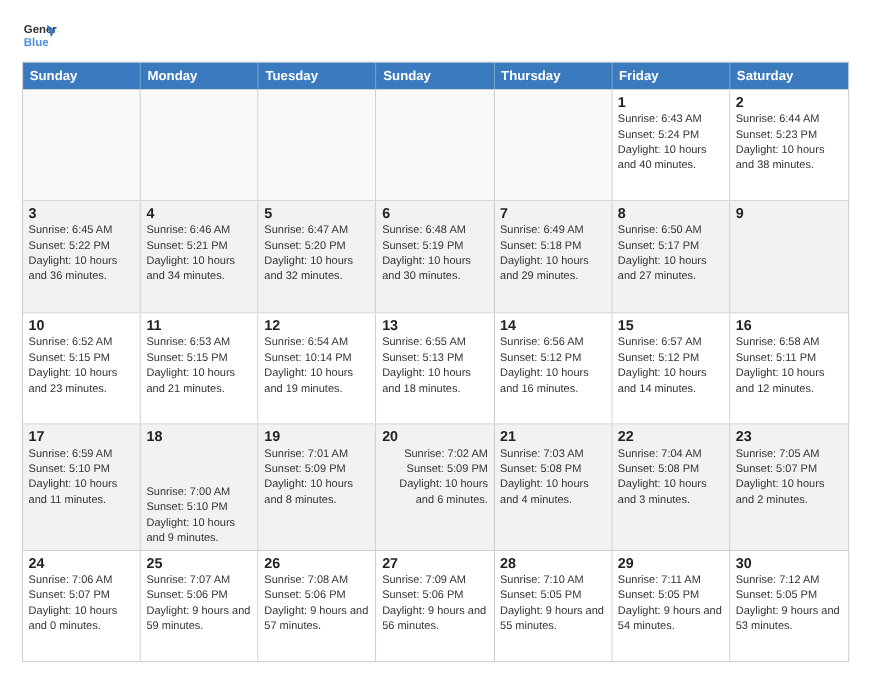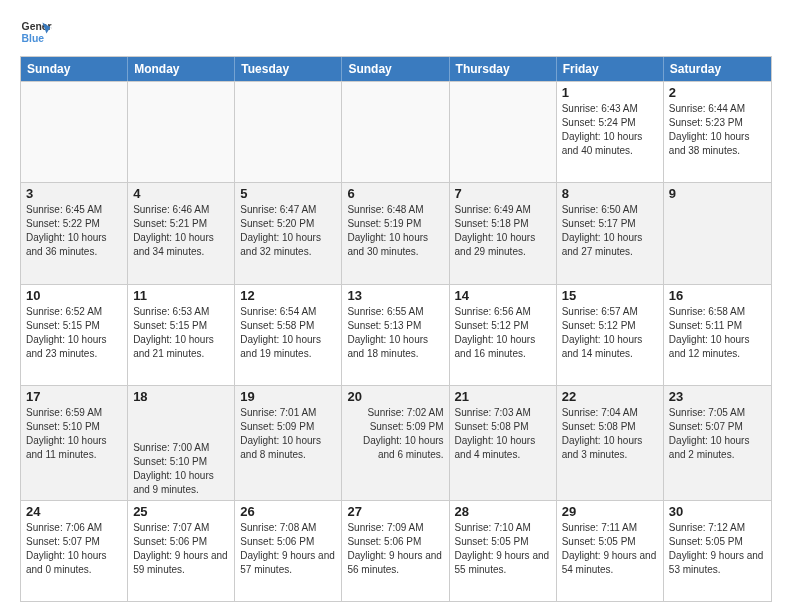--- a/index.html
+++ b/index.html
@@ -196,21 +196,21 @@
           </div>
           <div class="cal-cell">
             <div class="day-num">11</div>
             <div class="cell-text" style="white-space: pre-line;">Sunrise: 6:53 AM
 Sunset: 5:15 PM
 Daylight: 10 hours and 21 minutes.</div>
           </div>
           <div class="cal-cell">
             <div class="day-num">12</div>
             <div class="cell-text" style="white-space: pre-line;">Sunrise: 6:54 AM
-Sunset: 5:58 PM
+Sunset: 10:14 PM
 Daylight: 10 hours and 19 minutes.</div>
           </div>
           <div class="cal-cell">
             <div class="day-num">13</div>
             <div class="cell-text" style="white-space: pre-line;">Sunrise: 6:55 AM
 Sunset: 5:13 PM
 Daylight: 10 hours and 18 minutes.</div>
           </div>
           <div class="cal-cell">
             <div class="day-num">14</div>

